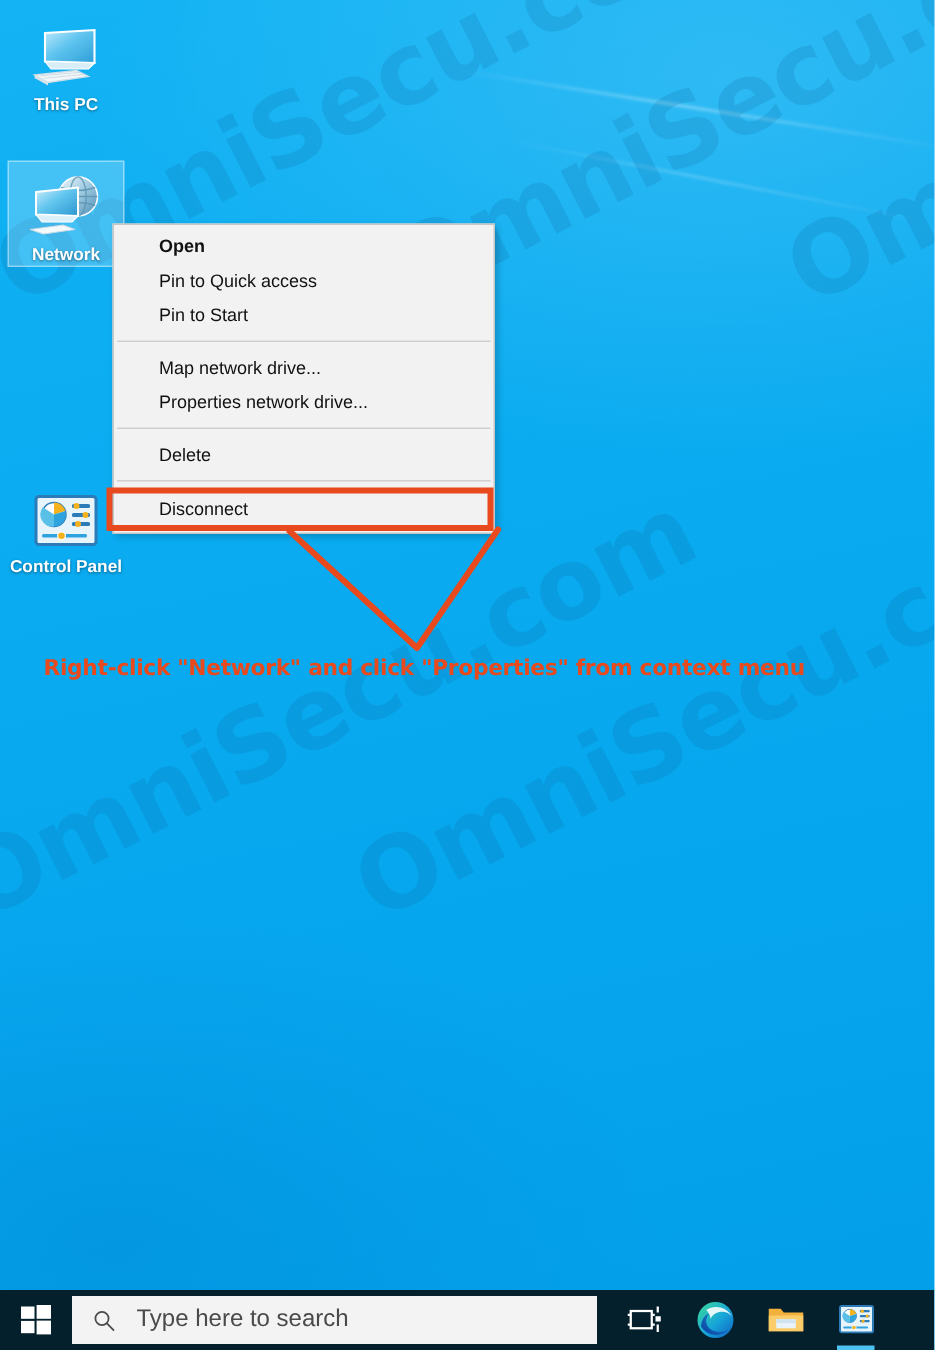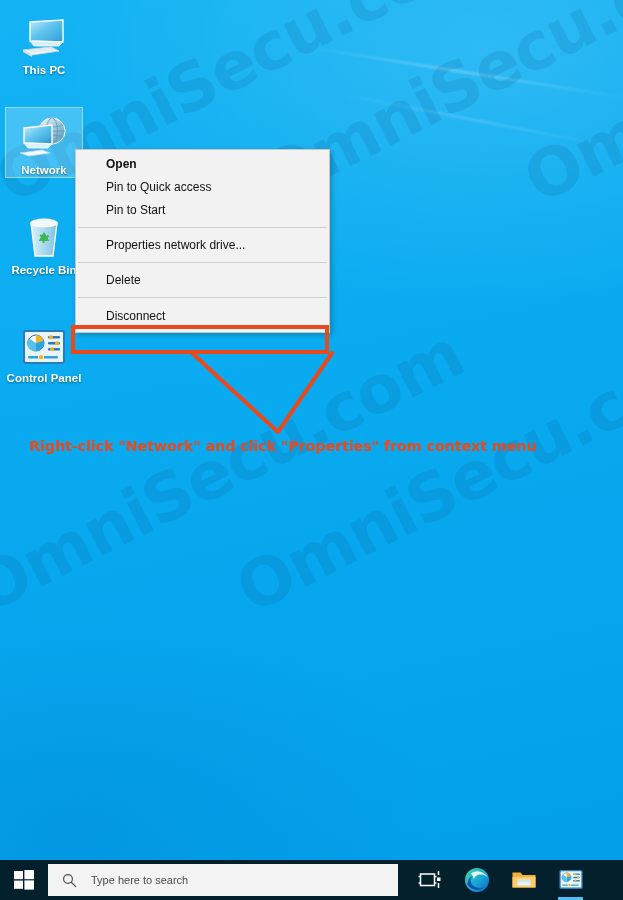--- a/index.html
+++ b/index.html
@@ -177,21 +177,21 @@
     background: #f3f3f3;
     display: flex;
     align-items: center;
     padding-left: 14px;
     box-sizing: border-box;
     cursor: text;
   }
   #search-text {
     margin-left: 14px;
     font-family: "Liberation Sans", sans-serif;
-    font-size: 11px;
+    font-size: 16px;
     color: #4a4a4a;
   }
   .tb-icon {
     width: 47px;
     height: 40px;
     display: flex;
     align-items: center;
     justify-content: center;
     cursor: default;
     position: relative;
@@ -270,41 +270,20 @@
             <path d="M22.5 21 Q34 17 45.5 21"></path>
           </g>
           <path d="M6 12 L34 9 L34 28 L6 27 Z" fill="url(#mon2)" stroke="#ffffff" stroke-width="1.3"></path>
           <path d="M6 27 L34 28 L30 32 L10 32 Z" fill="#dcf0fa" stroke="#ffffff" stroke-width="0.8"></path>
           <path d="M2 37 L24 34 L32 37 L11 40 Z" fill="#f4f9fc" stroke="#c8dbe5" stroke-width="0.8"></path>
         </svg>
       </div>
       <div class="dlabel">Network</div>
     </div>
 
-    <div class="dicon" style="left:6px; top:208px;">
-      <div class="glyph">
-        <svg width="42" height="46" viewBox="0 0 42 46">
-          <defs>
-            <linearGradient id="bin1" x1="0" y1="0" x2="1" y2="0">
-              <stop offset="0%" stop-color="#e9f5fb" stop-opacity="0.95"></stop>
-              <stop offset="55%" stop-color="#bfdeee" stop-opacity="0.85"></stop>
-              <stop offset="100%" stop-color="#8fc3de" stop-opacity="0.9"></stop>
-            </linearGradient>
-          </defs>
-          <path d="M8 9 L34 9 L30 42 L12 42 Z" fill="url(#bin1)" stroke="#ffffff" stroke-width="1.3"></path>
-          <ellipse cx="21" cy="9" rx="13" ry="3.8" fill="#eef8fd" stroke="#ffffff" stroke-width="1.2"></ellipse>
-          <g fill="#39b54a" opacity="0.95">
-            <path d="M21 18 L25 25 L21.5 25 L21.5 29 L19.5 29 L19.5 25 L17 25 Z" transform="rotate(0 21 24)"></path>
-            <path d="M21 18 L25 25 L21.5 25 L21.5 29 L19.5 29 L19.5 25 L17 25 Z" transform="rotate(120 21 24)"></path>
-            <path d="M21 18 L25 25 L21.5 25 L21.5 29 L19.5 29 L19.5 25 L17 25 Z" transform="rotate(240 21 24)"></path>
-          </g>
-        </svg>
-      </div>
-      <div class="dlabel">Recycle Bin</div>
-    </div>
 
     <div class="dicon" style="left:6px; top:316px;">
       <div class="glyph">
         <svg width="46" height="40" viewBox="0 0 46 40">
           <rect x="3" y="3" width="40" height="32" rx="2" fill="#e8f4fb" stroke="#2b7bb9" stroke-width="2"></rect>
           <circle cx="15" cy="15" r="8" fill="#ffffff" stroke="#2b7bb9" stroke-width="1"></circle>
           <path d="M15 15 L15 7 A8 8 0 0 1 22.6 12.6 Z" fill="#f5b21c"></path>
           <path d="M15 15 L22.6 12.6 A8 8 0 0 1 15 23 Z" fill="#2fa3dd"></path>
           <path d="M15 15 L15 23 A8 8 0 0 1 7.6 10.2 Z" fill="#5bc0e8"></path>
           <g fill="#2b7bb9">
@@ -322,20 +301,21 @@
         </svg>
       </div>
       <div class="dlabel">Control Panel</div>
     </div>
 
     <div id="ctxmenu">
       <div class="mi bold">Open</div>
       <div class="mi">Pin to Quick access</div>
       <div class="mi">Pin to Start</div>
       <div class="msep"></div>
+      <div class="mi">Map network drive...</div>
       <div class="mi">Properties network drive...</div>
       <div class="msep"></div>
       <div class="mi">Delete</div>
       <div class="msep"></div>
       <div class="mi tall">Disconnect</div>
     </div>
 
     <div id="hl-box"></div>
 
     <svg id="pointer-svg">

